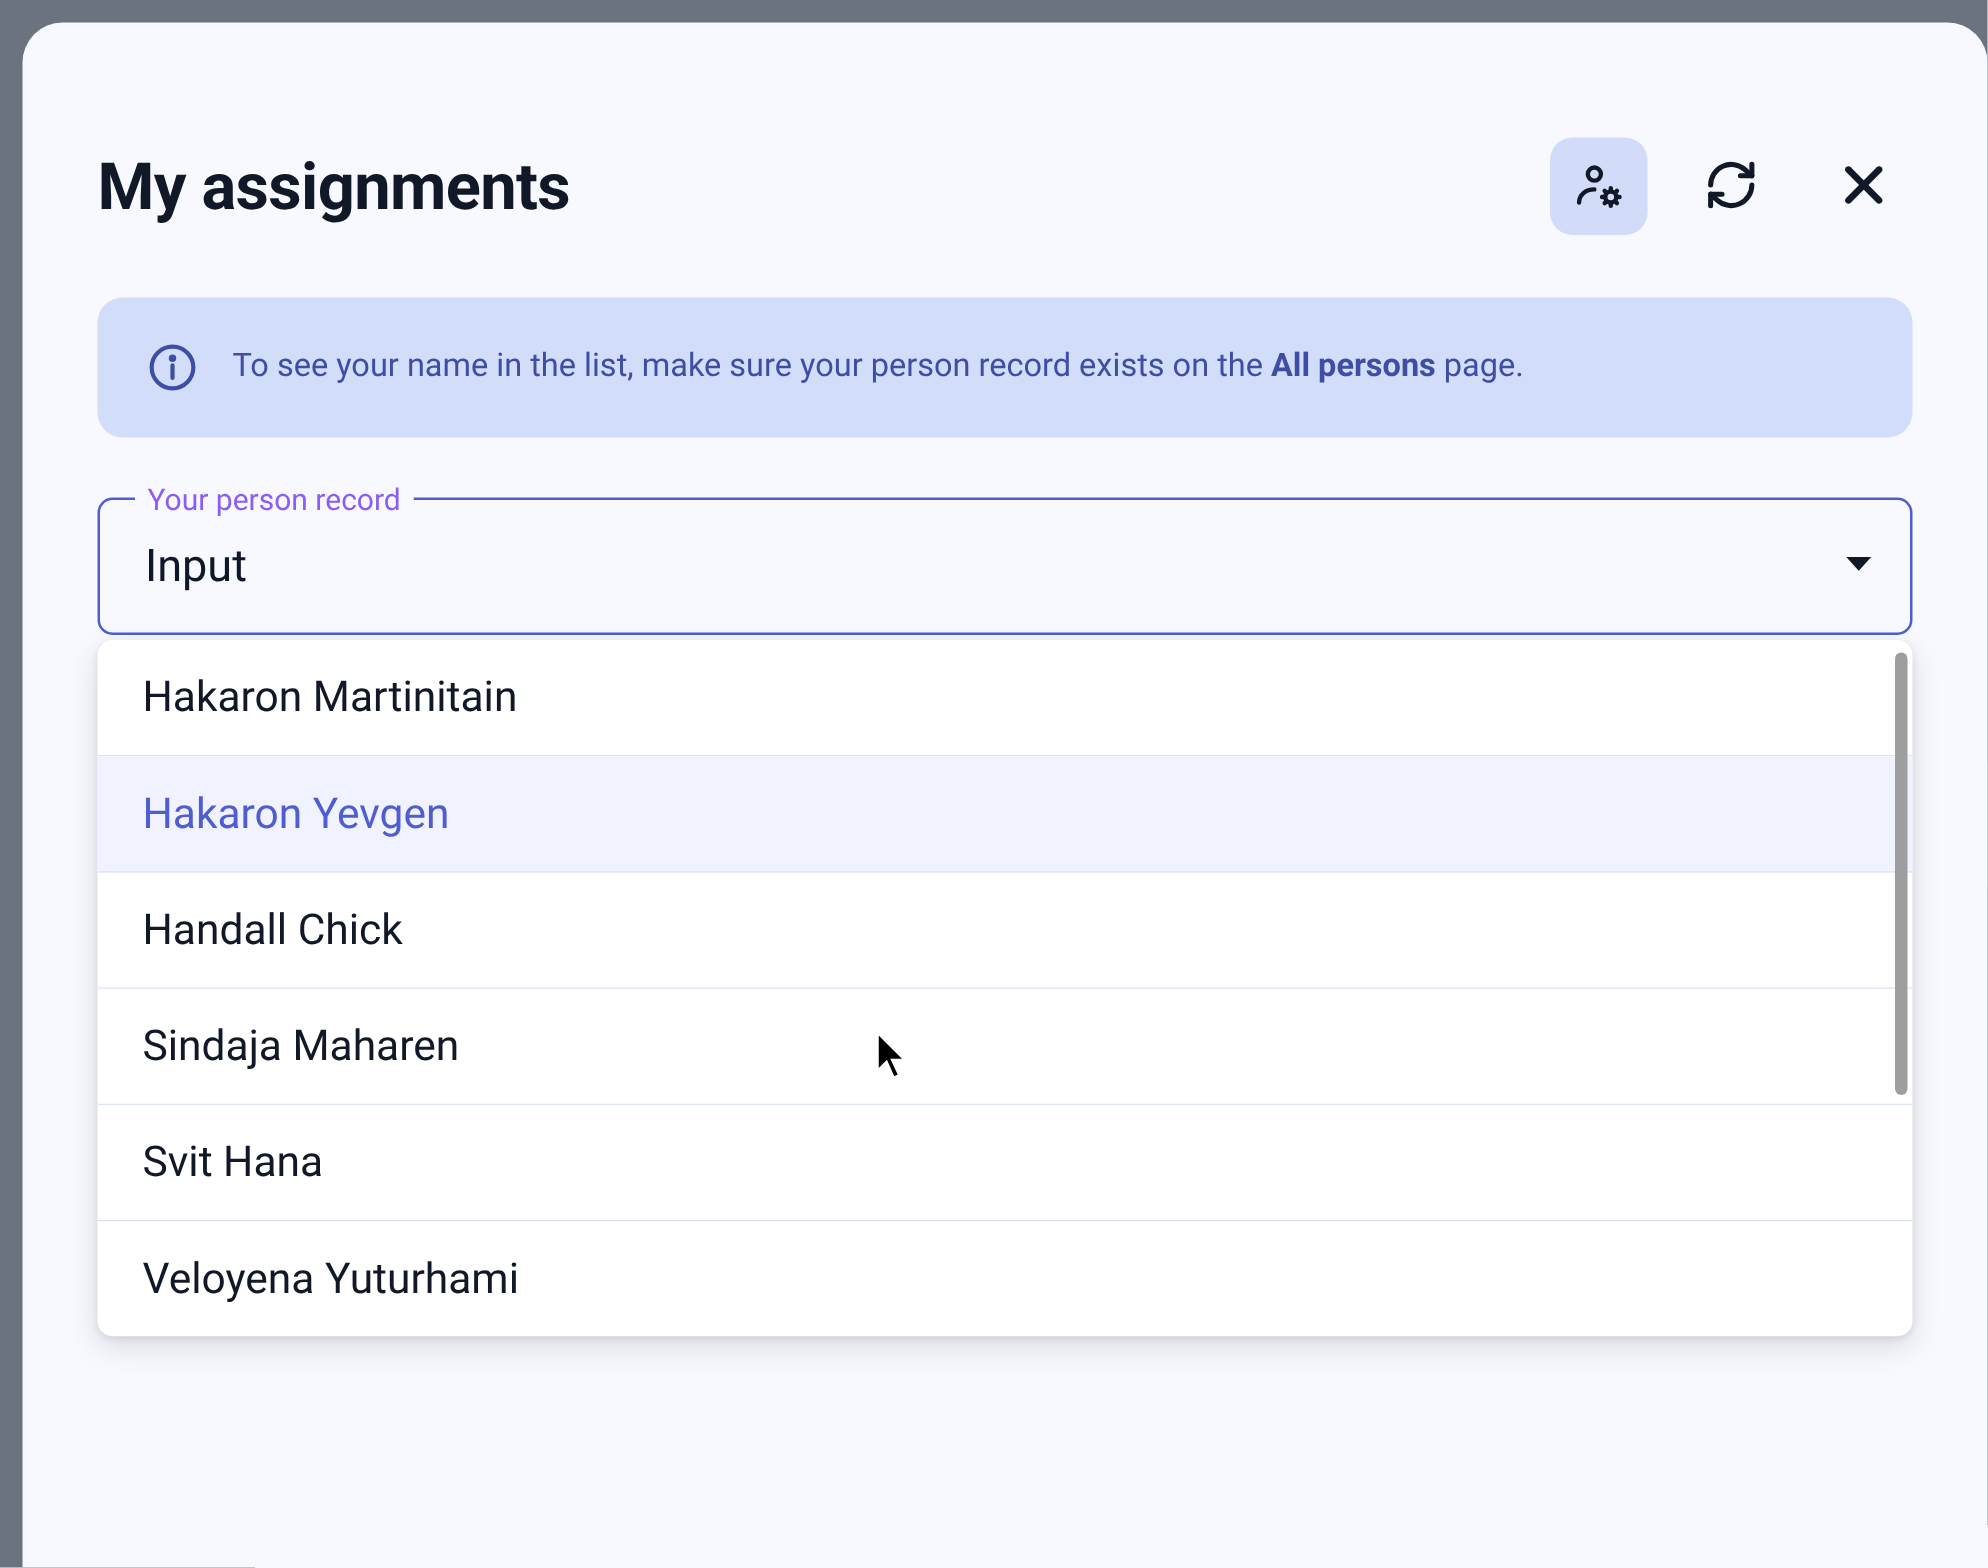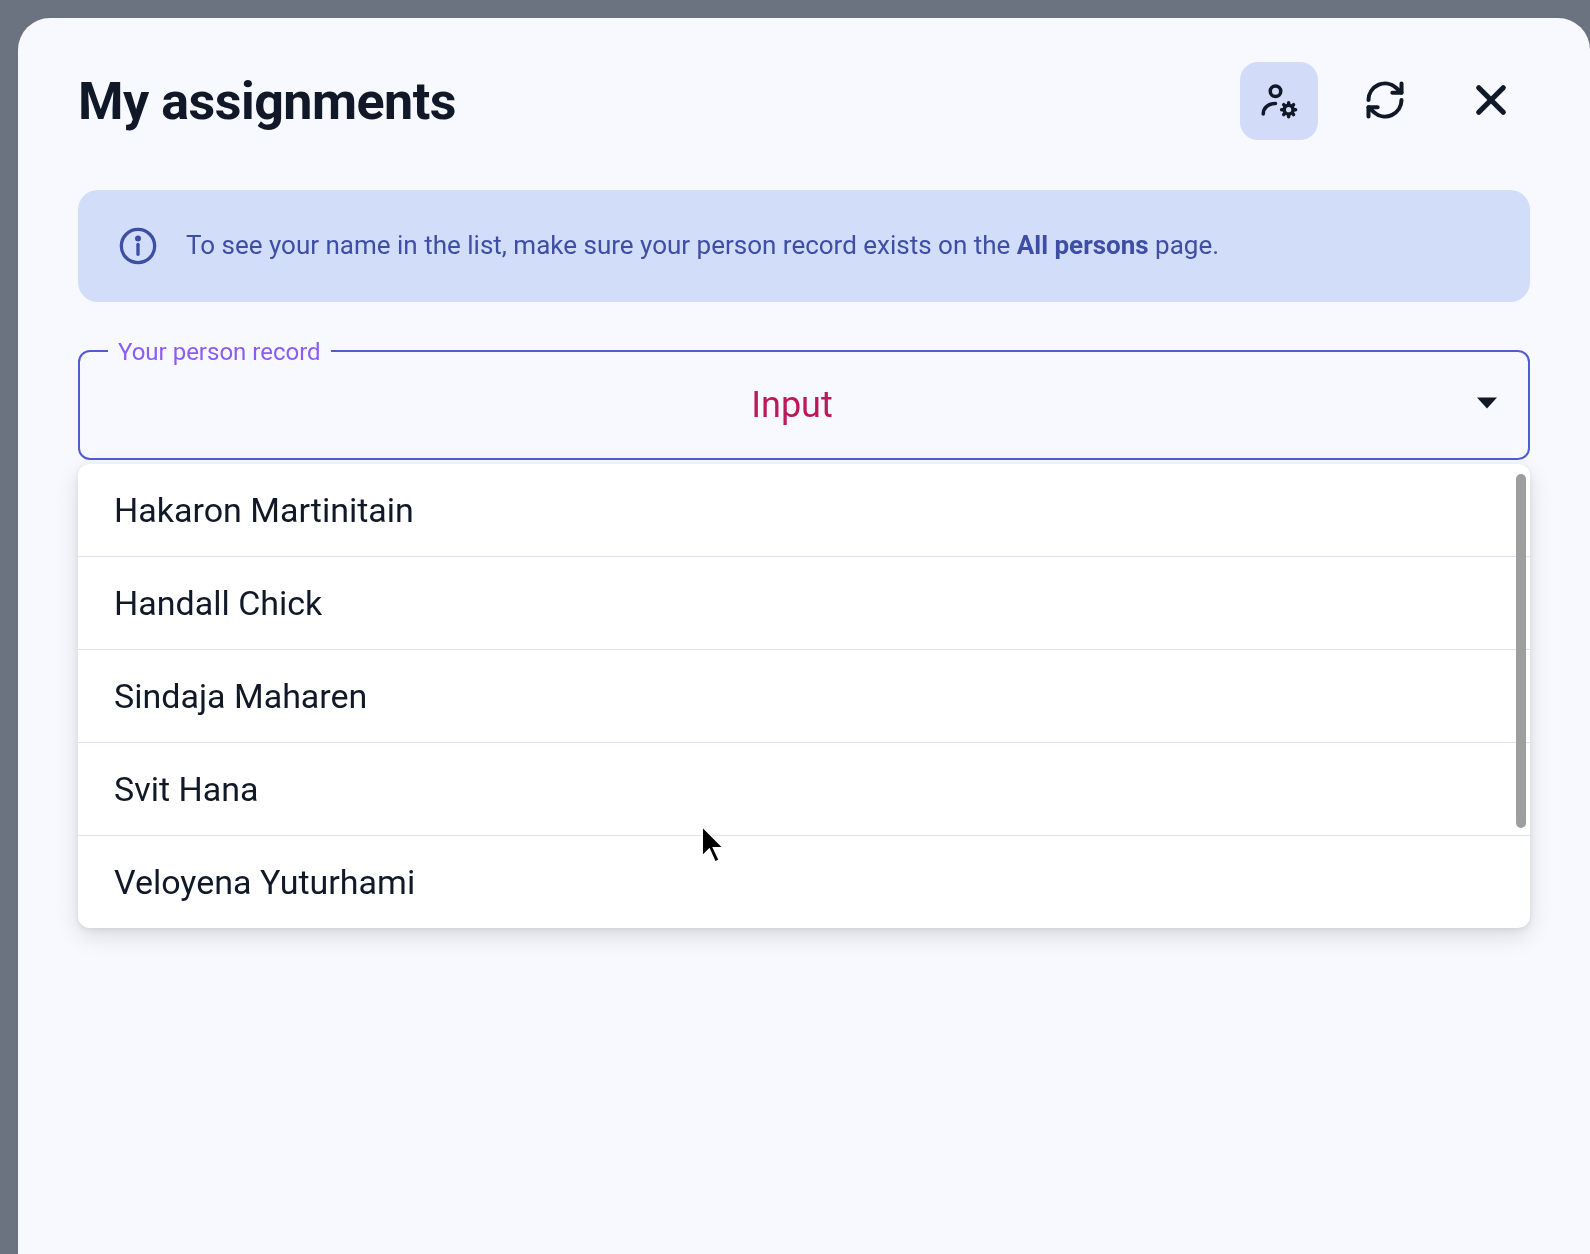--- a/index.html
+++ b/index.html
@@ -18,21 +18,21 @@
     }
     
     .dialog {
       position: absolute;
       top: 18px;
       left: 18px;
       right: 0;
       bottom: 0;
       background: #f7f9ff;
       border-radius: 32px 32px 0 0;
-      padding: 44px 60px 0 60px;
+      padding: 92px 60px 0 60px;
     }
     
     .dialog-header {
       display: flex;
       align-items: center;
       justify-content: space-between;
       margin-bottom: 50px;
     }
     
     .dialog-title {
@@ -110,27 +110,26 @@
       padding: 0 10px;
       font-size: 24px;
       color: #8b5cf6;
       font-weight: 400;
     }
     
     .field-input {
       border: none;
       background: transparent;
       font-size: 36px;
-      color: #be185d;
+      color: #0f172a;
       padding: 0 60px 0 36px;
       width: 100%;
       height: 100%;
       outline: none;
       font-family: inherit;
-      text-align: center;
     }
     
     .field-dropdown-arrow {
       position: absolute;
       right: 30px;
       top: 50%;
       transform: translateY(-50%);
       pointer-events: none;
     }
     
@@ -271,20 +270,21 @@
         <svg width="22" height="14" viewBox="0 0 22 14" fill="#111827">
           <path d="M1 1 L11 12 L21 1 Z"></path>
         </svg>
       </span>
     </div>
 
     <div class="dropdown-panel">
       <div class="dropdown-inner" id="dropdown-list">
 
       <div class="dropdown-option">Hakaron Martinitain</div>
+          <div class="dropdown-option selected">Hakaron Yevgen</div>
           <div class="dropdown-option">Handall Chick</div>
           <div class="dropdown-option">Sindaja Maharen</div>
           <div class="dropdown-option">Svit Hana</div>
           <div class="dropdown-option">Veloyena Yuturhami</div>
         </div>
       <div class="dropdown-scrollbar"></div>
     </div>
   </div>
 
 </div>

